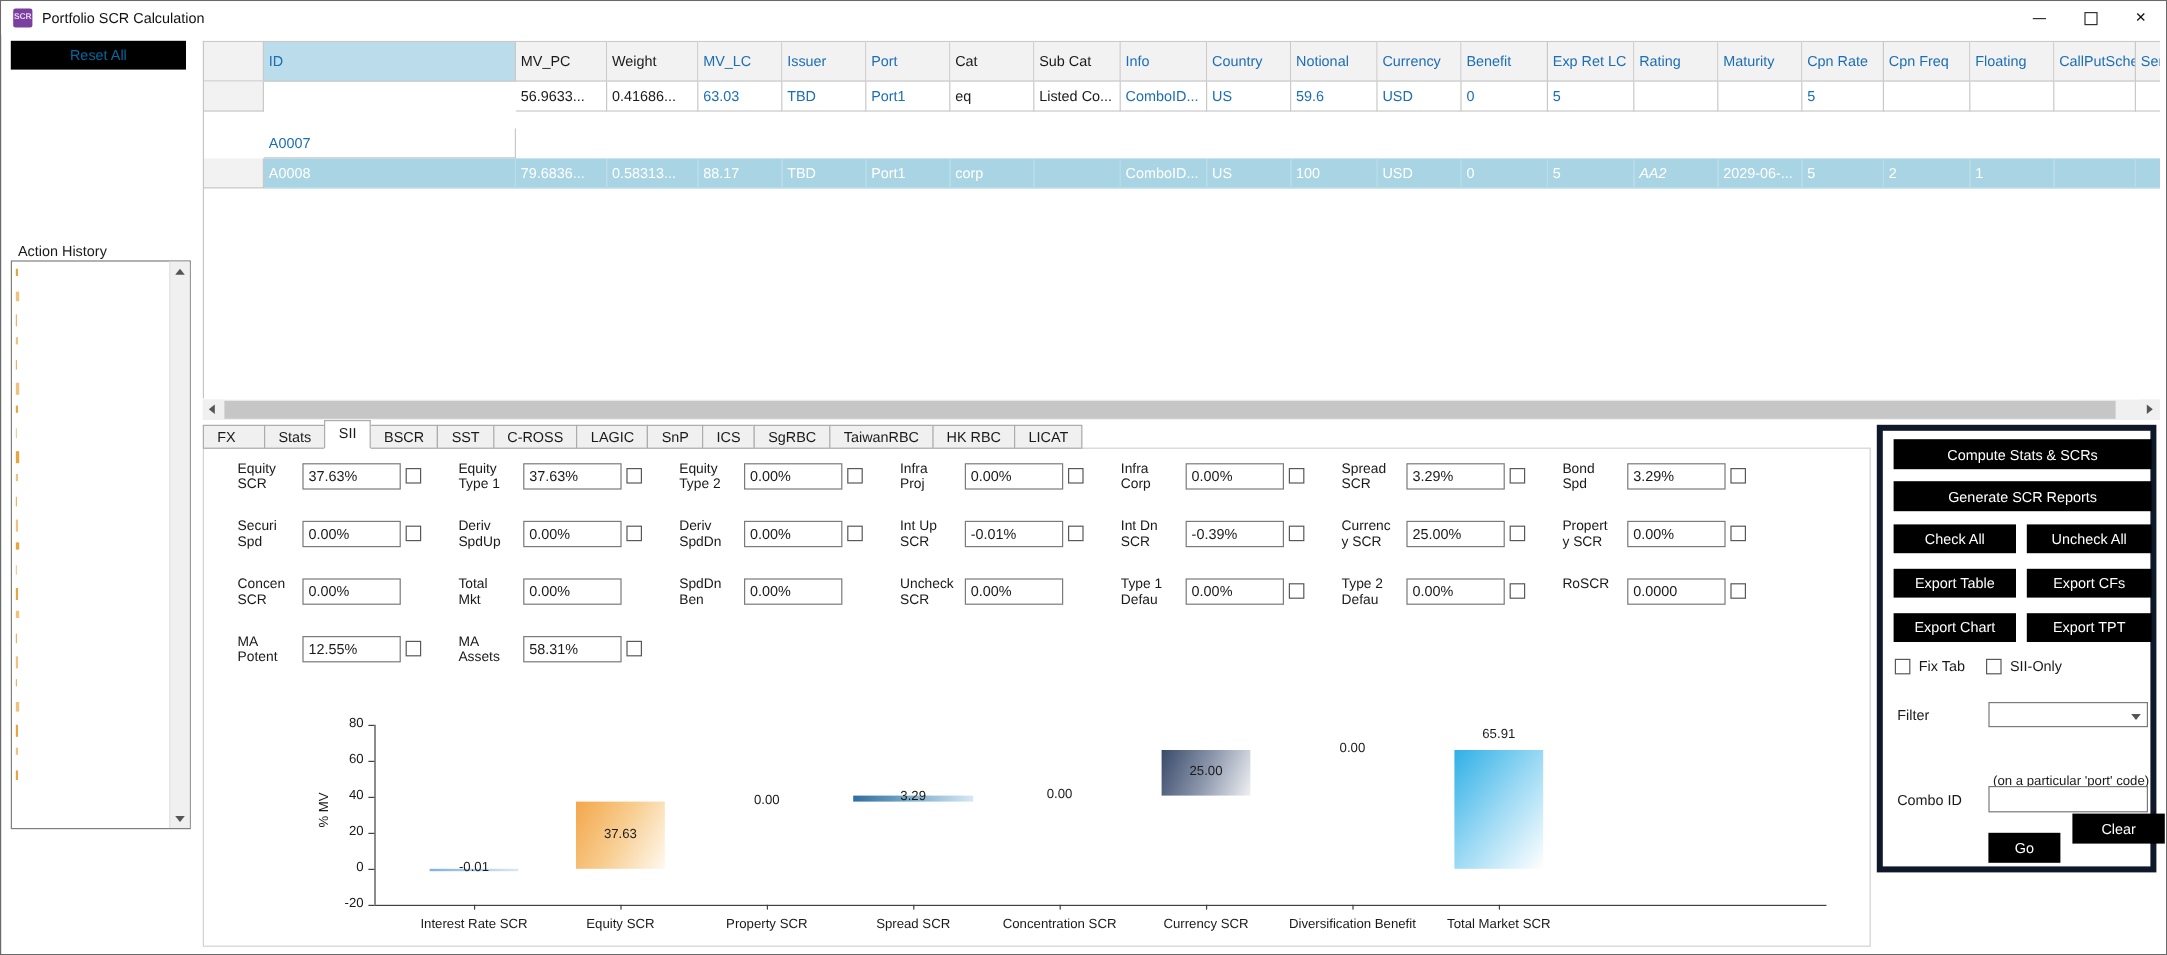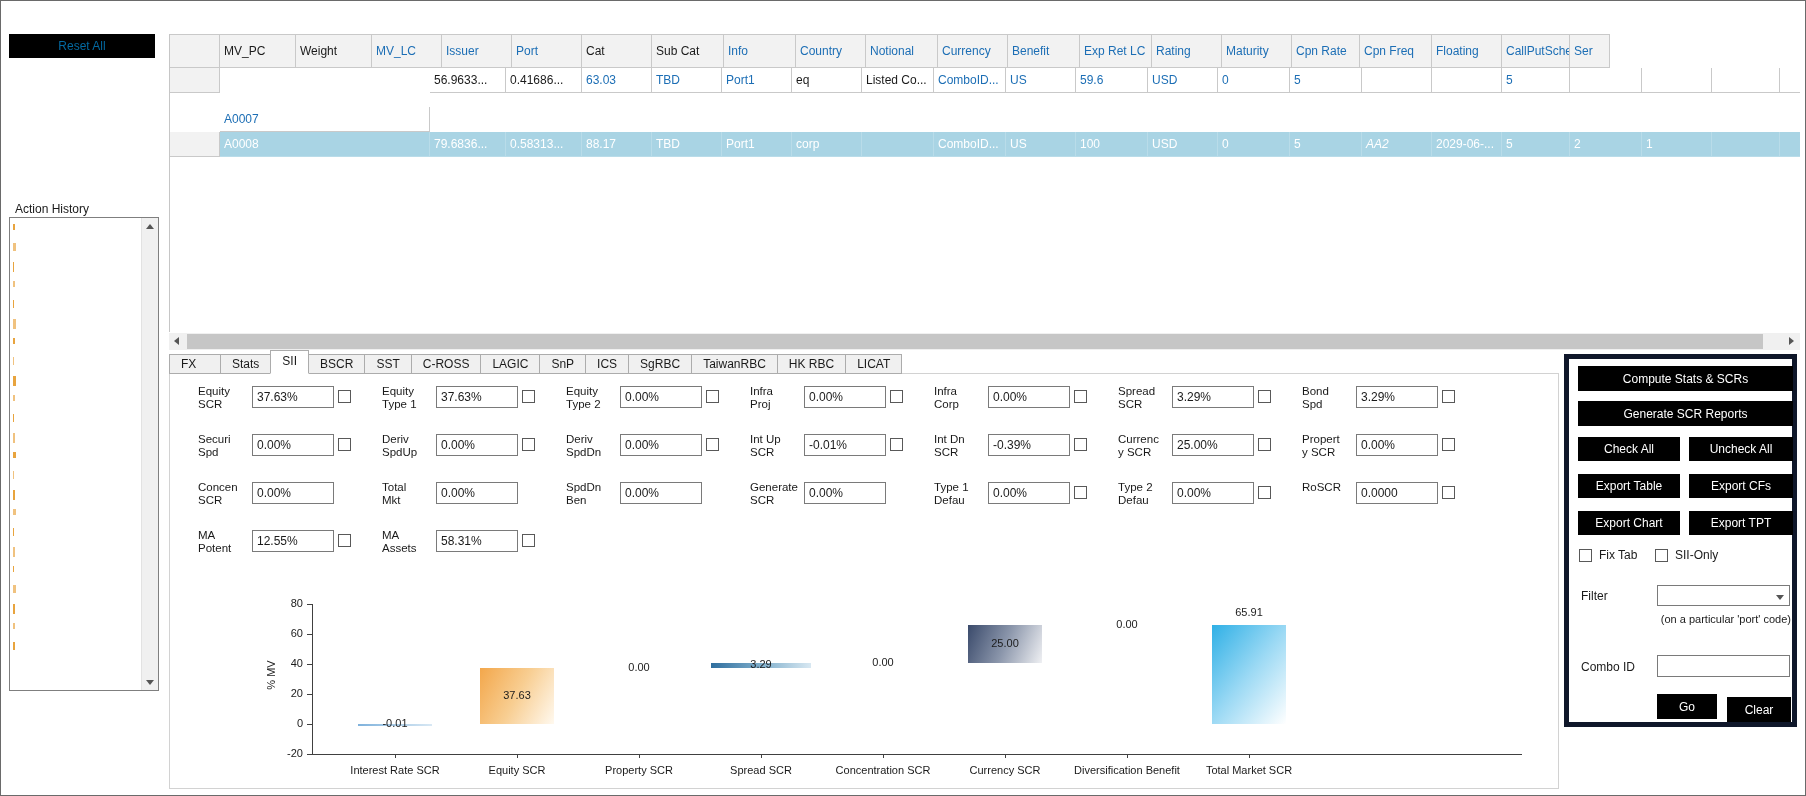--- a/index.html
+++ b/index.html
@@ -81,27 +81,38 @@
 
   
   .rgroup{position:absolute;left:1563px;top:353px;width:233px;height:373px;border:5px solid #0f172a;
           box-sizing:border-box;background:#fff;}
   .bbtn{position:absolute;background:#000;color:#fff;border:none;font-family:inherit;font-size:12px;}
   .rlabel{position:absolute;font-size:12px;}
   .rcb{position:absolute;}
   .combo{position:absolute;border:1px solid #7a7a7a;background:#fff;box-sizing:border-box;}
   .combo .tri-dn{left:auto;right:5px;top:9px;border-left:4px solid transparent;border-right:4px solid transparent;border-top:5px solid #555;}
   .rinput{position:absolute;border:1px solid #7a7a7a;font-family:inherit;font-size:12px;padding:0 4px;box-sizing:border-box;background:#fff;}
-  .hint{position:absolute;font-size:11px;text-align:right;}
+  .hint{position:absolute;font-size:11px;text-align:right;margin-top:32px;}
 </style>
 </head>
 <body>
 
 <div class="window">
 
+  <div class="titlebar">
+    <div class="app-icon">SCR</div>
+    <span class="app-title">Portfolio SCR Calculation</span>
+    <div class="winbtn wb-min">
+        <div class="mingl"></div>
+      </div>
+    <div class="winbtn wb-max">
+        <div class="maxgl"></div>
+      </div>
+    <div class="winbtn wb-close"><span class="closegl">×</span></div>
+  </div>
 
   <button class="reset-btn">Reset All</button>
   <div class="ah-label">Action History</div>
   <div class="ah-list">
     <div class="ah-marks" id="ahMarks">
         <div class="ah-mark" style="left: 0px; top: 4px; width: 2px; height: 6px; background: rgb(232, 164, 62);"></div>
         <div class="ah-mark" style="left: 0px; top: 23px; width: 3px; height: 8px; background: rgb(240, 194, 127);"></div>
         <div class="ah-mark" style="left: 0px; top: 42px; width: 1px; height: 10px; background: rgb(232, 164, 62);"></div>
         <div class="ah-mark" style="left: 0px; top: 61px; width: 2px; height: 6px; background: rgb(240, 194, 127);"></div>
         <div class="ah-mark" style="left: 0px; top: 80px; width: 1px; height: 8px; background: rgb(232, 164, 62);"></div>
@@ -130,20 +141,21 @@
         </div>
       <div class="varrow" style="bottom:0">
           <div class="tri tri-dn"></div>
         </div>
     </div>
   </div>
 
   <div class="grid" id="grid">
       <div class="grow ghead">
         <div class="gcell gsel" style="width: 50px;"></div>
+        <div class="gcell th acc idsel" style="width: 210px;">ID</div>
         <div class="gcell th" style="width: 76px;">MV_PC</div>
         <div class="gcell th" style="width: 76px;">Weight</div>
         <div class="gcell th acc" style="width: 70px;">MV_LC</div>
         <div class="gcell th acc" style="width: 70px;">Issuer</div>
         <div class="gcell th acc" style="width: 70px;">Port</div>
         <div class="gcell th" style="width: 70px;">Cat</div>
         <div class="gcell th" style="width: 72px;">Sub Cat</div>
         <div class="gcell th acc" style="width: 72px;">Info</div>
         <div class="gcell th acc" style="width: 70px;">Country</div>
         <div class="gcell th acc" style="width: 72px;">Notional</div>
@@ -327,21 +339,21 @@
         <div class="flabel">Total
 Mkt</div>
         <input class="fval" value="0.00%" style="">
       </div>
       <div class="fcell" style="left: 396px; top: 106px;">
         <div class="flabel">SpdDn
 Ben</div>
         <input class="fval" value="0.00%" style="">
       </div>
       <div class="fcell" style="left: 580px; top: 106px;">
-        <div class="flabel">Generate
+        <div class="flabel">Uncheck
 SCR</div>
         <input class="fval" value="0.00%" style="">
       </div>
       <div class="fcell" style="left: 764px; top: 106px;">
         <div class="flabel">Type 1
 Defau</div>
         <input class="fval" value="0.00%" style="">
         <div class="cb fcb"></div>
       </div>
       <div class="fcell" style="left: 948px; top: 106px;">
@@ -431,16 +443,16 @@
     <span class="rlabel" style="left:12px;top:230px">Filter</span>
     <div class="combo" style="left:88px;top:226px;width:133px;height:21px">
       <span></span>
       <div class="tri tri-dn"></div>
     </div>
     <div class="hint" style="left:10px;top:254px;width:212px">(on a particular 'port' code)</div>
 
     <span class="rlabel" style="left:12px;top:301px">Combo ID</span>
     <input class="rinput" style="left: 88px; top: 296px; width: 133px; height: 22px;" value="">
     <button class="bbtn" style="left:88px;top:335px;width:60px;height:25px">Go</button>
-    <button class="bbtn" style="left:158px;top:338px;width:64px;height:25px">Clear</button>
+    <button class="bbtn" style="left:158px;top:319px;width:77px;height:25px">Clear</button>
   </div>
 
 </div>
 
 </body></html>

